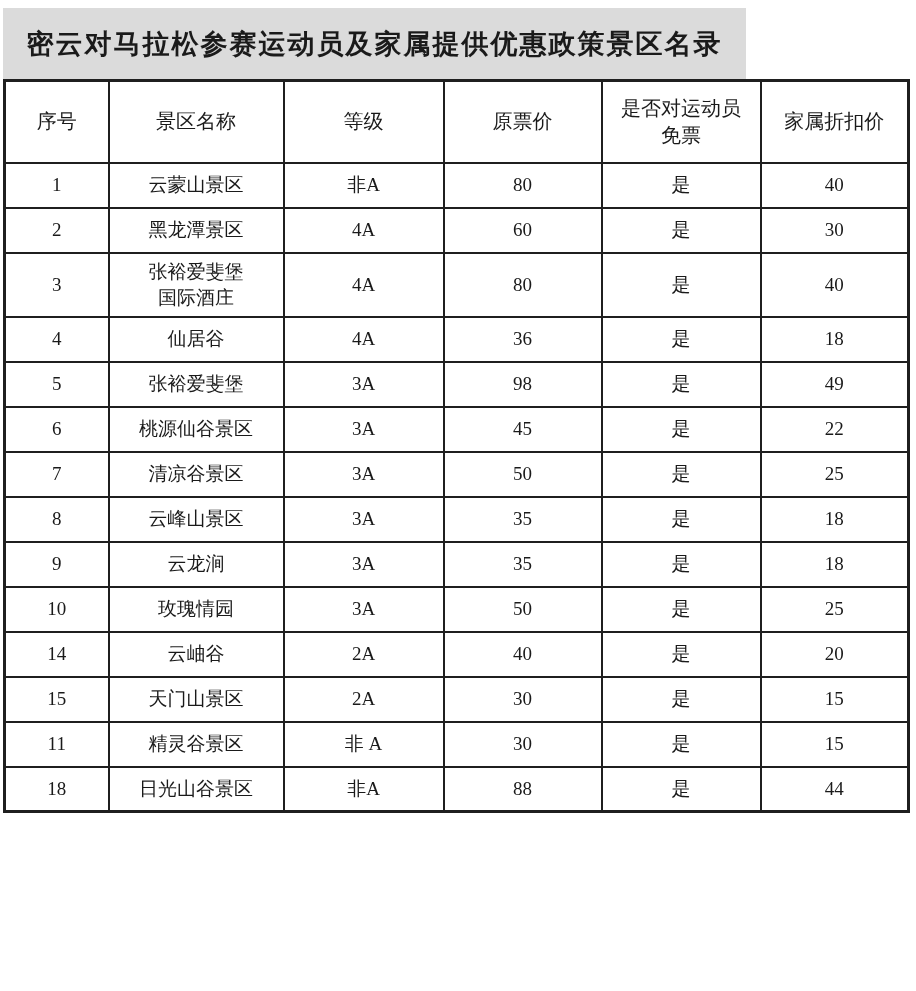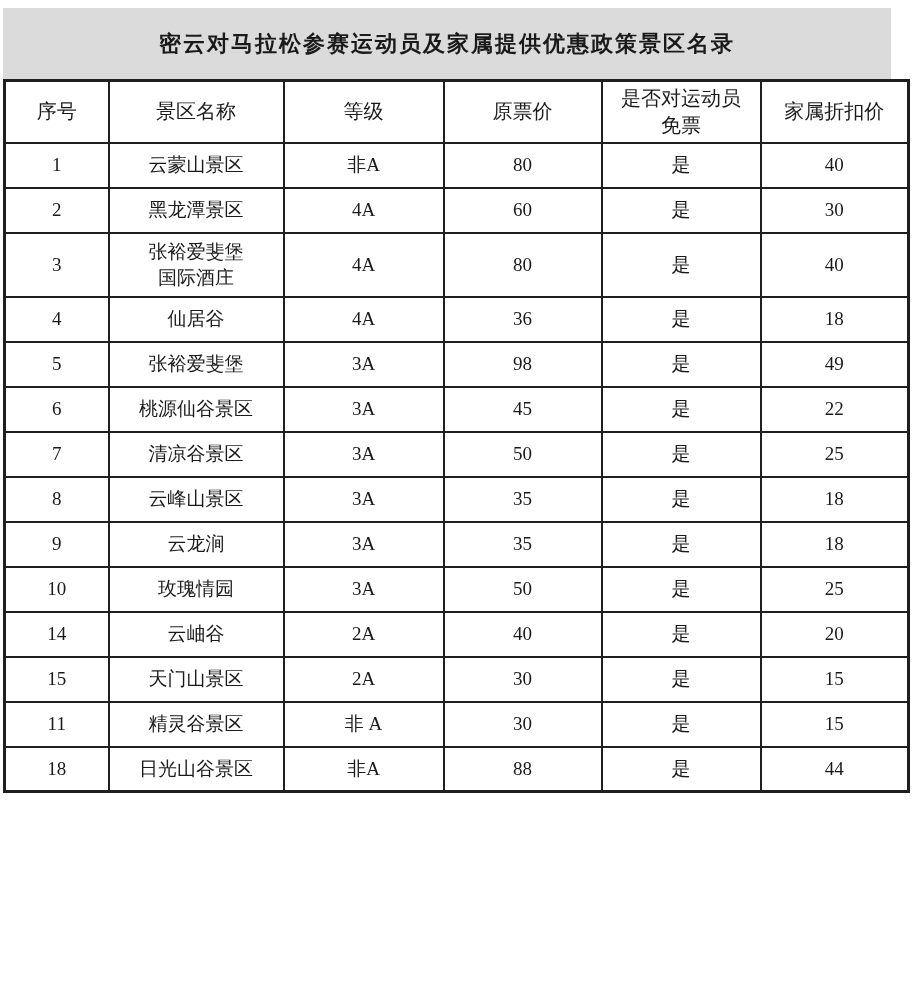--- a/index.html
+++ b/index.html
@@ -13,29 +13,29 @@
     height: 991px;
     background: var(--page-bg, #ffffff);
     overflow: hidden;
     color: var(--text, #1a1a1a);
     font-family: "Liberation Serif", serif;
   }
   .title-bar {
     position: absolute;
     left: 3px;
     top: 8px;
-    width: 888px;
+    width: 743px;
     height: 71px;
     background: var(--title-bg, #dbdbdb);
     display: flex;
     align-items: center;
     justify-content: center;
     font-family: "Liberation Sans", sans-serif;
     font-weight: bold;
-    font-size: 22px;
+    font-size: 27px;
     letter-spacing: 2px;
     color: var(--text, #1a1a1a);
   }
   table.directory {
     position: absolute;
     left: 3px;
     top: 79px;
     width: 904px;
     border-collapse: collapse;
     table-layout: fixed;
@@ -43,21 +43,21 @@
   }
   .directory th, .directory td {
     border: 2px solid var(--border, #1f1f1f);
     text-align: center;
     vertical-align: middle;
     padding: 0;
     white-space: pre-line;
     line-height: 1.35;
     overflow: hidden;
   }
-  .directory thead tr { height: 62px; margin-top: 40px; }
+  .directory thead tr { height: 82px; margin-top: 40px; }
   .directory th {
     font-weight: normal;
     font-size: 20px;
   }
   .directory tbody tr { height: 45px; }
   .directory tbody tr.tall { height: 64px; }
   .directory td { font-size: 19px; }
   col.c-seq    { width: 104px; }
   col.c-name   { width: 175px; }
   col.c-grade  { width: 160px; }

